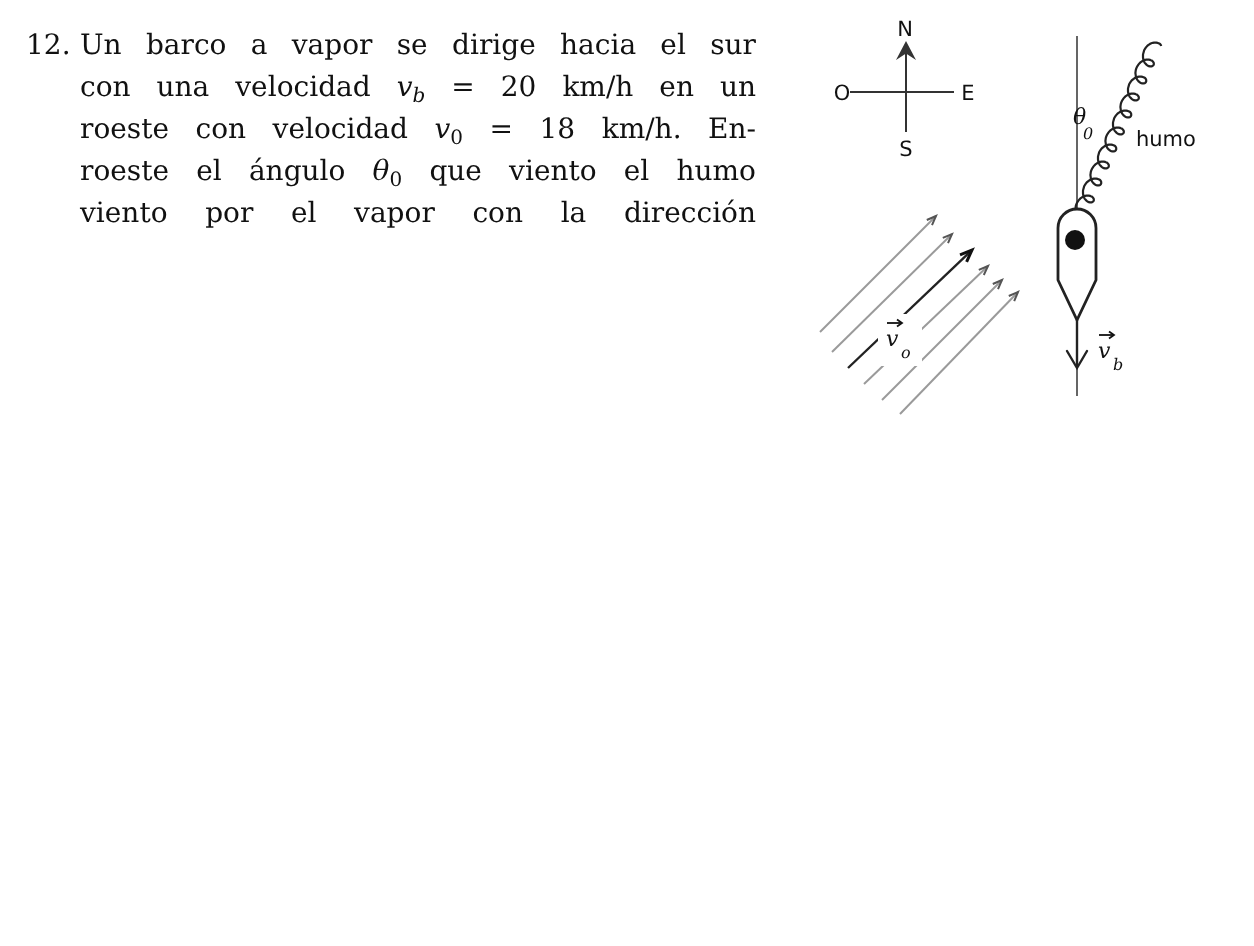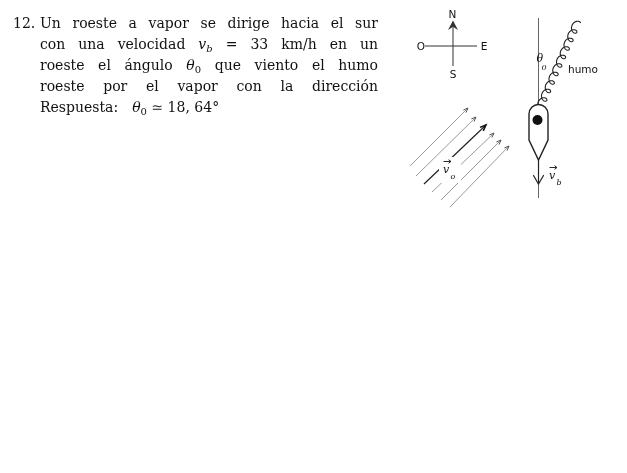--- a/index.html
+++ b/index.html
@@ -36,25 +36,25 @@
   .vecln { stroke:#111; stroke-width:0.9; fill:none; }
 </style>
 </head>
 <body>
 
 <div class="page">
 
   <div class="problem">
     <div class="pnum">12.</div>
     <div class="plines">
-        <div class="pline just"><span class="seg-plain">Un roeste a vapor se dirige hacia el sur</span></div>
-        <div class="pline just"><span class="seg-plain">con una velocidad </span><span class="seg-mi">v</span><span class="seg-subi">b</span><span class="seg-plain"> = 33 km/h en un</span></div>
+        <div class="pline just"><span class="seg-plain">Un barco a vapor se dirige hacia el sur</span></div>
+        <div class="pline just"><span class="seg-plain">con una velocidad </span><span class="seg-mi">v</span><span class="seg-subi">b</span><span class="seg-plain"> = 20 km/h en un</span></div>
+        <div class="pline just"><span class="seg-plain">roeste con velocidad </span><span class="seg-mi">v</span><span class="seg-sub">0</span><span class="seg-plain"> = 18 km/h. En-</span></div>
         <div class="pline just"><span class="seg-plain">roeste el ángulo </span><span class="seg-mi">θ</span><span class="seg-sub">0</span><span class="seg-plain"> que viento el humo</span></div>
-        <div class="pline just"><span class="seg-plain">roeste por el vapor con la dirección</span></div>
-        <div class="pline"><span class="seg-plain">Respuesta:</span><span class="seg-plain"> </span><span class="seg-mi">θ</span><span class="seg-sub">0</span><span class="seg-plain"> ≃ 18, 64°</span></div>
+        <div class="pline just"><span class="seg-plain">viento por el vapor con la dirección</span></div>
       </div>
   </div>
 
   <svg class="figure" width="227" height="220" viewBox="400 0 227 220">
 
     <g>
       <line class="ln" x1="453" y1="22" x2="453" y2="66"></line>
       <path d="M453,20.5 L448,30 L453,26.8 L458,30 Z" fill="#333"></path>
       <line class="ln" x1="425" y1="46" x2="477" y2="46"></line>
       <text class="figtext" x="452.5" y="18" text-anchor="middle">N</text>

